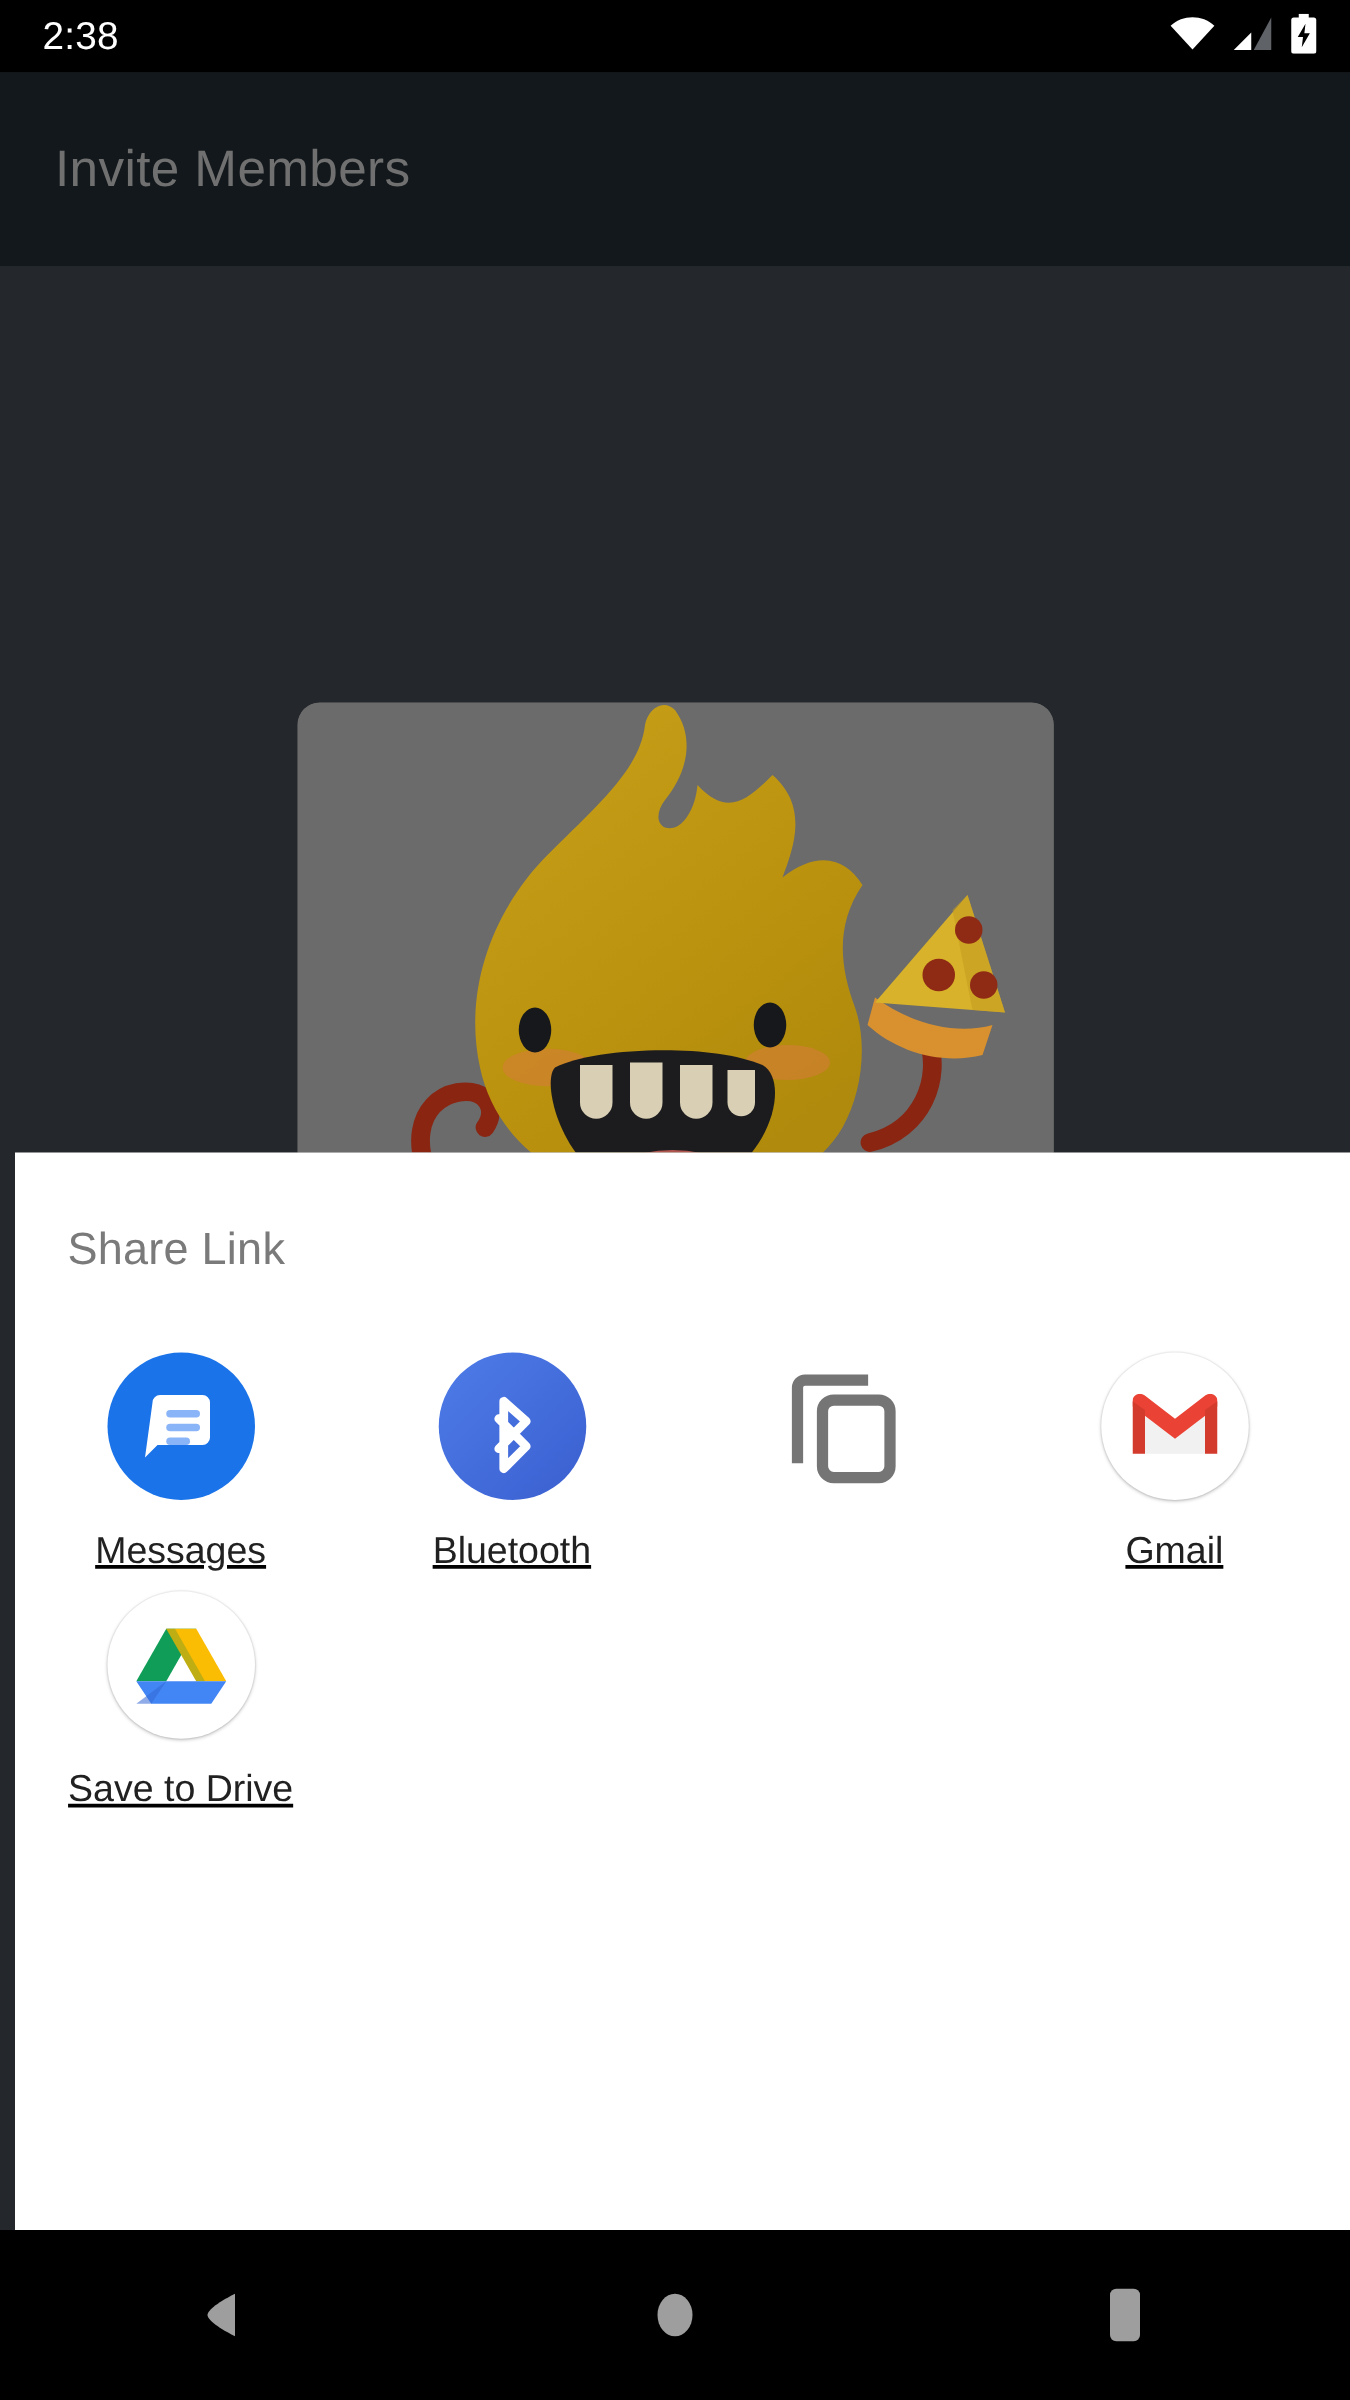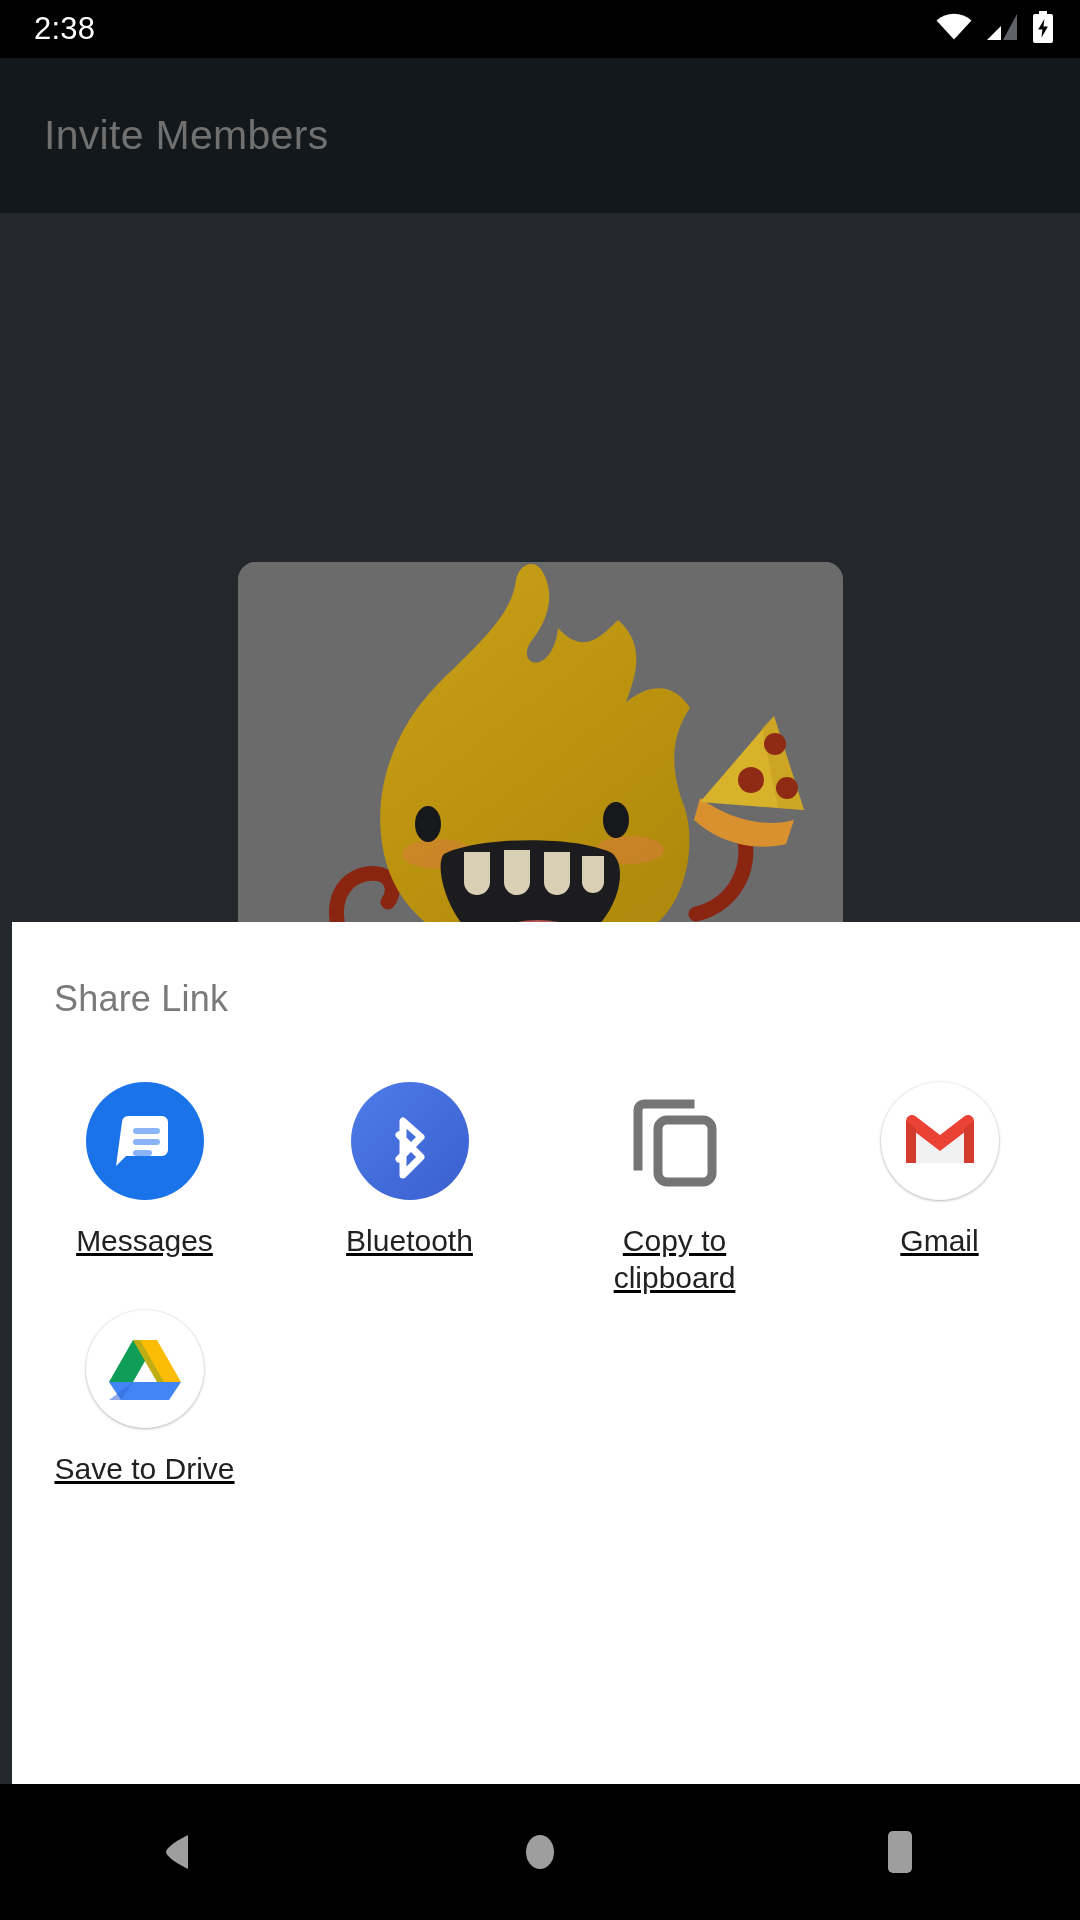--- a/index.html
+++ b/index.html
@@ -199,21 +199,20 @@
         <div class="target-label">Bluetooth</div>
       </div>
 
       <div class="target">
         <div class="target-icon">
           <svg width="94" height="94" viewBox="0 0 94 94">
             <path d="M10 72 V16 a6 6 0 0 1 6 -6 h46" stroke="#757575" stroke-width="9" fill="none" stroke-linecap="square"></path>
             <rect x="30" y="26" width="54" height="62" rx="9" stroke="#757575" stroke-width="9" fill="none"></rect>
           </svg>
         </div>
-        <div class="target-label"><span>Copy to</span><br><span>clipboard</span></div>
       </div>
 
       <div class="target">
         <div class="target-icon">
           <div class="circle-icon circle-white">
             <svg width="68" height="52" viewBox="0 0 68 52">
               <path d="M4 8 v40 h60 V8 L34 32 Z" fill="#f1f1f1"></path>
               <path d="M0 6 a6 6 0 0 1 9.6 -4.8 L34 20 L58.4 1.2 A6 6 0 0 1 68 6 v4 L34 36 L0 10 Z" fill="#ea4335"></path>
               <path d="M0 6 v42 h10 V13 L0 6 Z" fill="#d33b2c"></path>
               <path d="M68 6 v42 H58 V13 L68 6 Z" fill="#d33b2c"></path>

